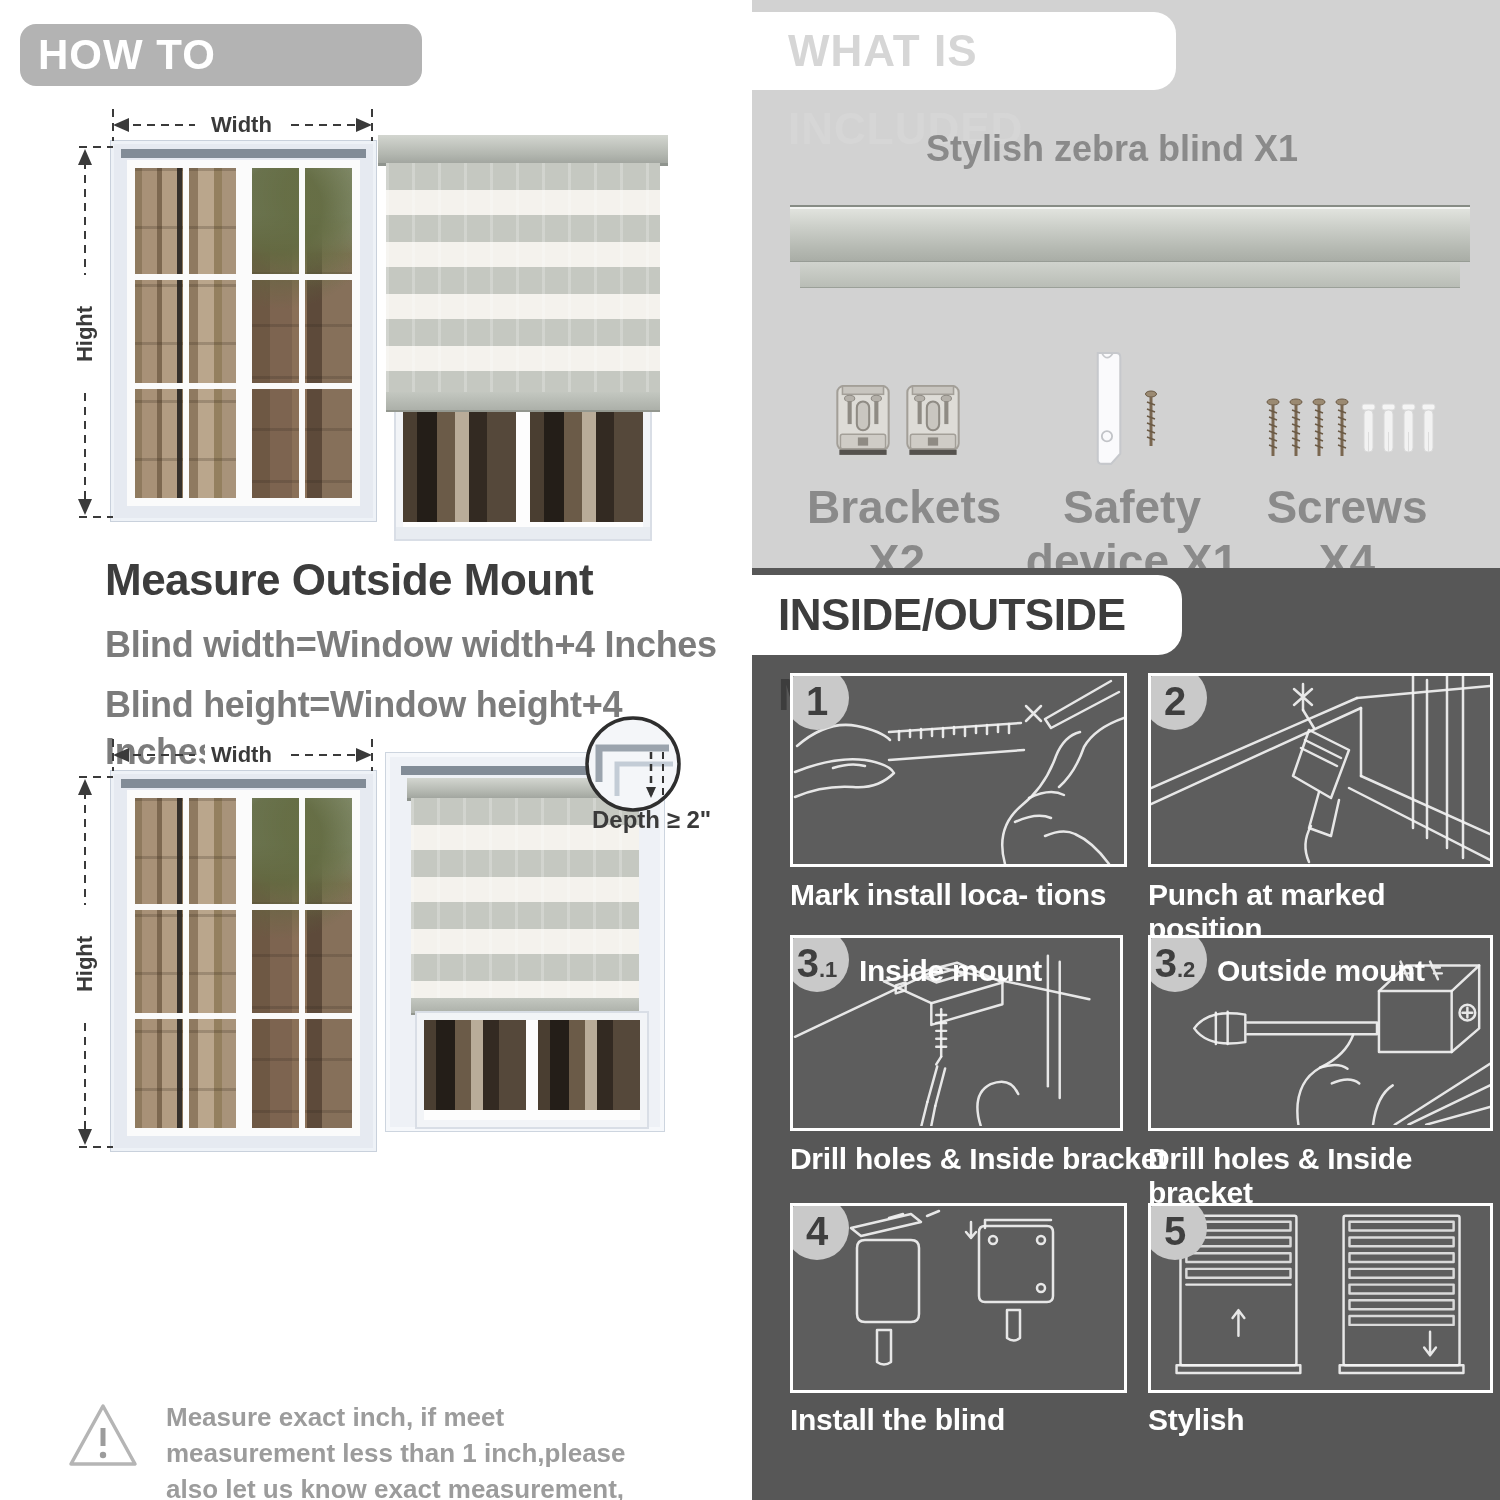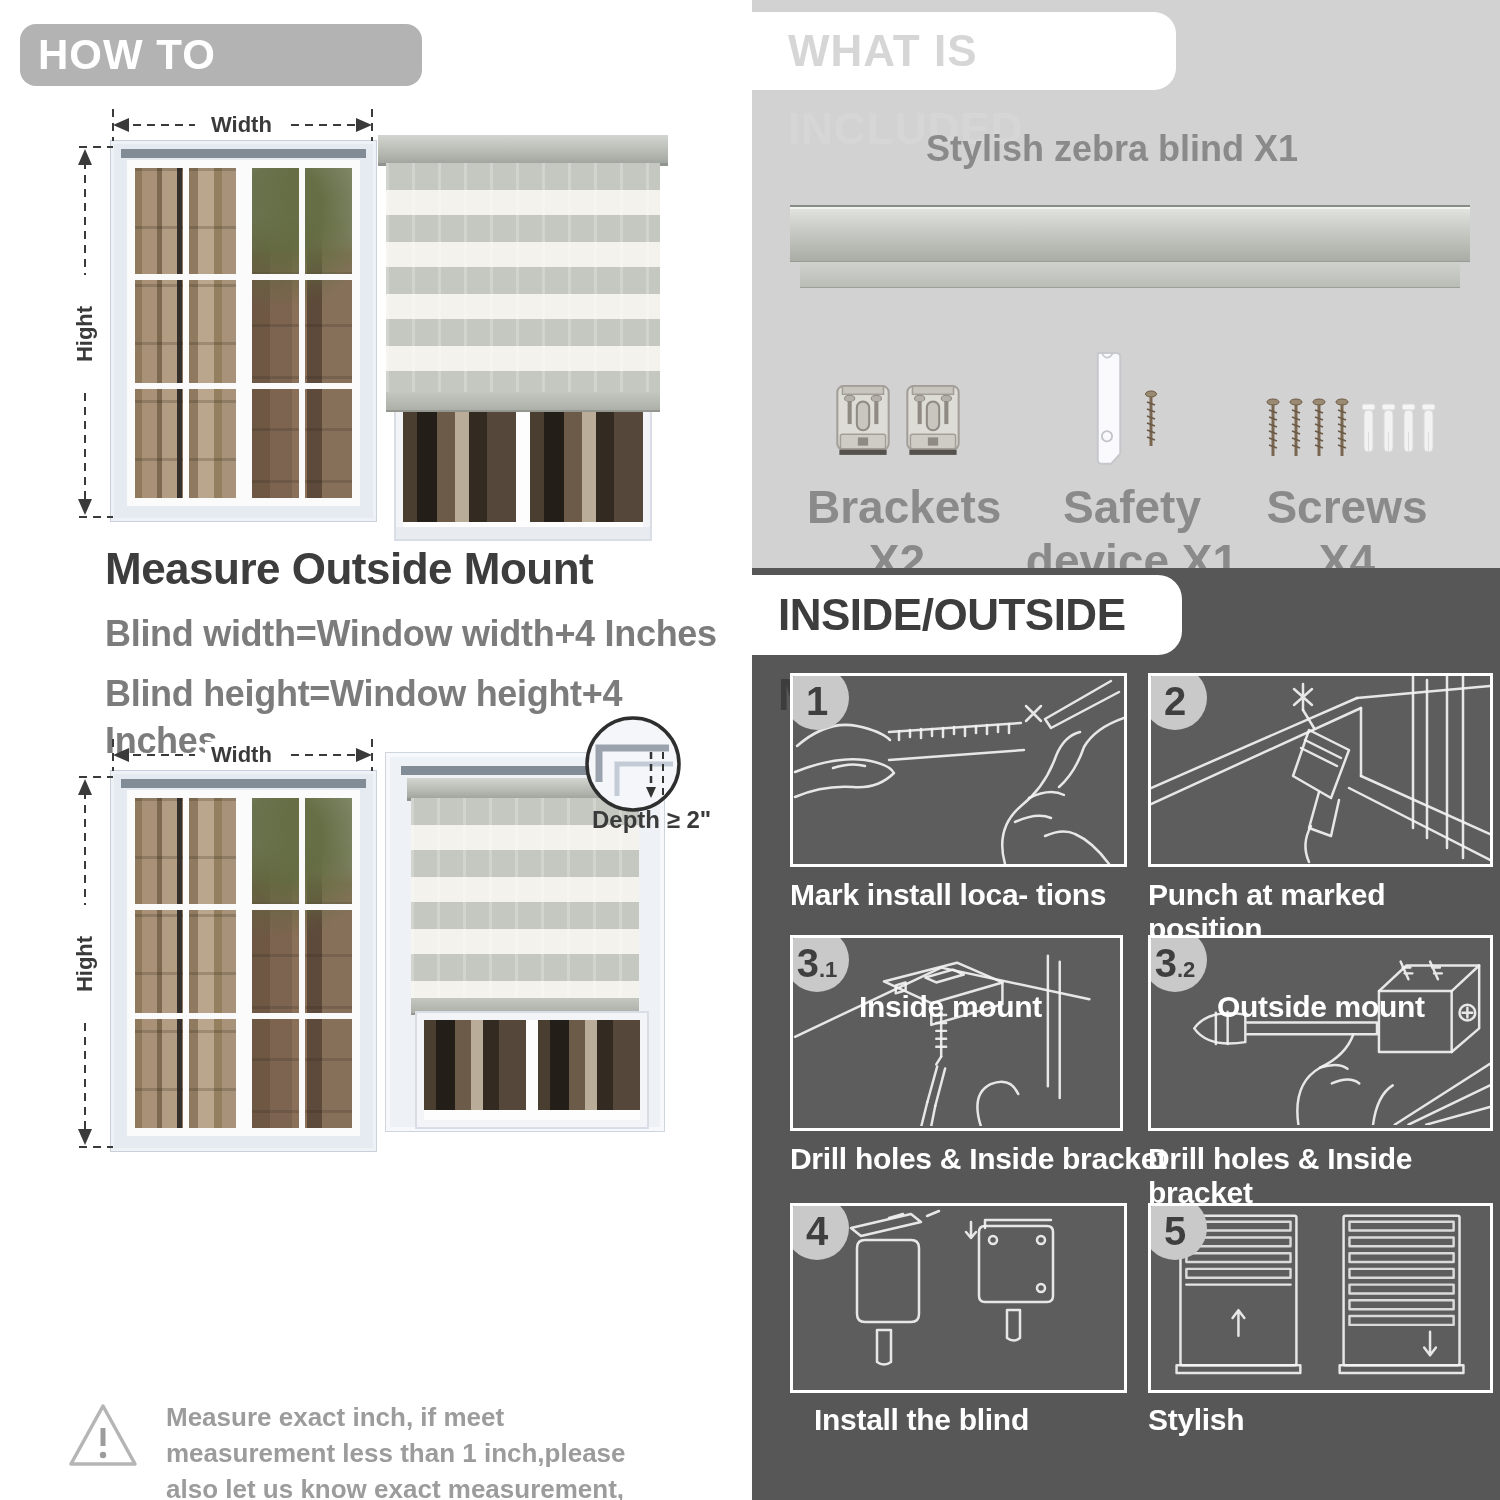--- a/index.html
+++ b/index.html
@@ -4,21 +4,21 @@
 <style>
   html,body{margin:0;padding:0;background:#fff;}
   #canvas{position:relative;width:1500px;height:1500px;background:#ffffff;overflow:hidden;
           font-family:"Liberation Sans",sans-serif;}
   .abs{position:absolute;}
   
   #measure{left:0;top:0;width:752px;height:1500px;background:#ffffff;}
   .lhead{left:20px;top:24px;width:402px;height:62px;background:#b3b3b3;border-radius:16px;
          color:#ffffff;font-size:42px;font-weight:700;line-height:62px;padding-left:18px;
          letter-spacing:1px;box-sizing:border-box;}
-  .mtitle{font-size:44px;font-weight:700;color:#3d3d3d;letter-spacing:-0.5px;margin:4px 0 16px 0;}
+  .mtitle{font-size:44px;font-weight:700;color:#3d3d3d;letter-spacing:-0.5px;margin:15px 0 16px 0;}
   .mline{font-size:36px;font-weight:700;color:#7c7c7c;letter-spacing:-0.3px;margin:0 0 12px 0;line-height:1.32;}
   
   .win{position:absolute;background:#e6eaf1;border:1px solid #c9d1dc;box-shadow:inset 0 0 0 3px #eef2f7;}
   .win-top{position:absolute;left:10px;right:10px;top:8px;height:9px;background:#828c97;}
   .sashes{position:absolute;left:16px;right:16px;top:19px;bottom:15px;background:#fbfbfb;display:flex;}
   .sash{flex:1;position:relative;margin:3px;border:5px solid #fbfbfb;overflow:hidden;}
   .sash::before{content:"";position:absolute;inset:0;
     background-image:
       linear-gradient(90deg, transparent calc(50% - 3px), #fafafa calc(50% - 3px), #fafafa calc(50% + 3px), transparent calc(50% + 3px)),
       linear-gradient(180deg, transparent calc(33% - 3px), #fafafa calc(33% - 3px), #fafafa calc(33% + 3px), transparent calc(33% + 3px)),
@@ -65,21 +65,21 @@
   
   #mount{left:752px;top:568px;width:748px;height:932px;background:#575757;}
   .dhead{left:0;top:7px;width:430px;height:80px;background:#ffffff;border-radius:0 24px 24px 0;
          color:#3d3d3d;font-size:44px;font-weight:700;line-height:80px;padding-left:26px;
          letter-spacing:-0.5px;box-sizing:border-box;}
   .panel{position:absolute;border:3px solid #ffffff;background:#5d5d5d;overflow:hidden;box-sizing:border-box;}
   .badge{position:absolute;left:-8px;top:-10px;width:64px;height:64px;border-radius:50%;
          background:#c9c9c9;color:#3f3f3f;text-align:center;line-height:70px;
          font-size:40px;font-weight:700;}
   .badge .sub{font-size:22px;font-weight:700;}
-  .plabel{position:absolute;left:66px;top:16px;color:#ffffff;font-size:30px;font-weight:700;letter-spacing:-0.3px;margin-top:36px;}
+  .plabel{position:absolute;left:66px;top:16px;color:#ffffff;font-size:30px;font-weight:700;letter-spacing:-0.3px;}
   .caption{position:absolute;color:#ffffff;font-size:30px;font-weight:700;letter-spacing:-0.3px;}
   .lineart{position:absolute;inset:0;}
   .lineart path,.lineart line,.lineart circle,.lineart ellipse,.lineart rect,.lineart polyline{
      fill:none;stroke:#f2f2f2;stroke-width:2.5;stroke-linecap:round;stroke-linejoin:round;opacity:.93;}
   .lineart .fillband{fill:#c7c7c7;stroke:none;opacity:.9;}
 </style>
 </head>
 <body>
 
 <div id="canvas">
@@ -480,17 +480,17 @@
           <rect x="202" y="80" width="106" height="9"></rect>
             <rect x="202" y="96" width="106" height="9"></rect>
           <rect x="202" y="112" width="106" height="9"></rect>
         </g>
         <path d="M284,128 v24 m-6,-8 l6,8 l6,-8"></path>
         <path d="M192,162 h126 v8 h-126 z"></path>
       </svg>
       <div class="badge"><span>5</span><span class="sub"></span></div>
     </div>
 
-    <div class="caption" style="left:38px;top:835px;margin-left:24px;">Install the blind</div>
+    <div class="caption" style="left:38px;top:835px;">Install the blind</div>
     <div class="caption" style="left:396px;top:835px;">Stylish</div>
   </section>
 
 </div>
 
 </body></html>

